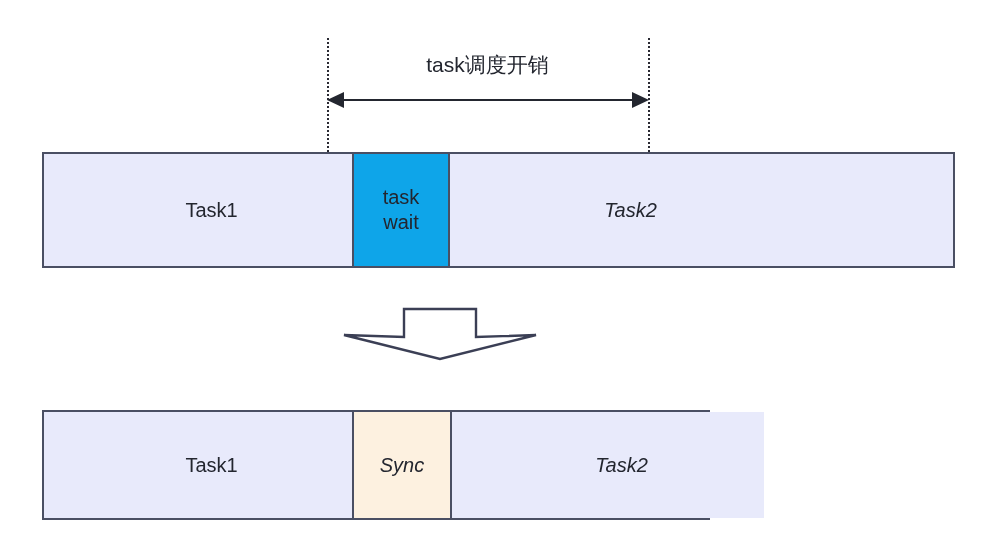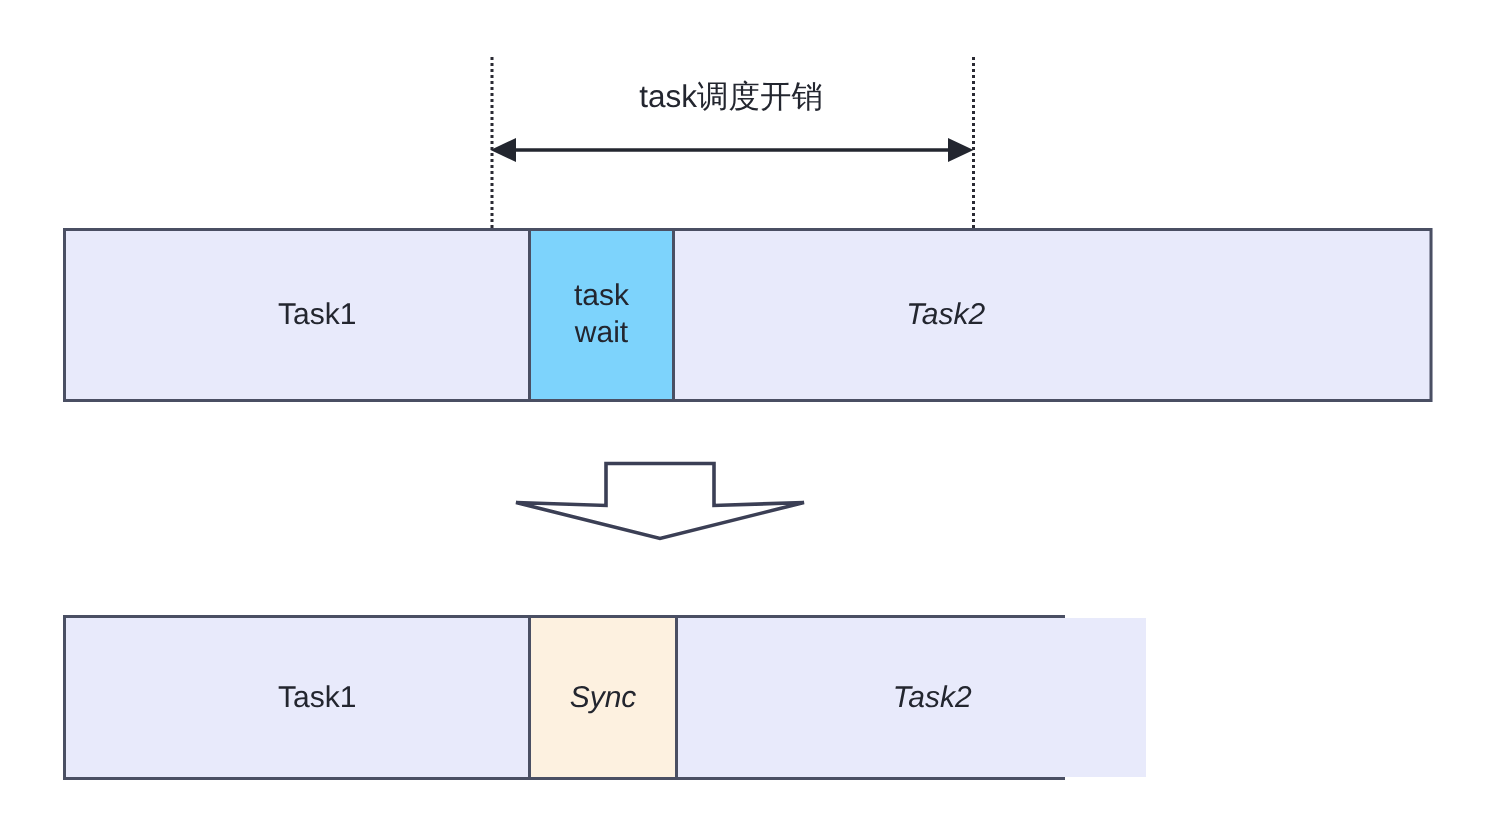--- a/index.html
+++ b/index.html
@@ -85,21 +85,21 @@
     font-size: 20px;
     line-height: 25px;
     color: #23262f;
     border-right: 2px solid #4a4f63;
     overflow: hidden;
   }
   .seg:last-child { border-right: none; font-style: italic; }
 
   .seg.fill-lavender { background: #e8eafb; margin-left: 27px; }
   .seg.fill-green    { background: #e6f4ee; }
-  .seg.fill-pink     { background: #7dd3fc; align-items: center; }
+  .seg.fill-pink     { background: #0ea5e9; align-items: center; }
   .seg.fill-cream    { background: #fdf1e0; font-style: italic; }
 
   .seg-label { white-space: pre-line; }
 
   
   #transform-arrow {
     position: absolute;
     left: 336px;
     top: 303px;
     width: 208px;

